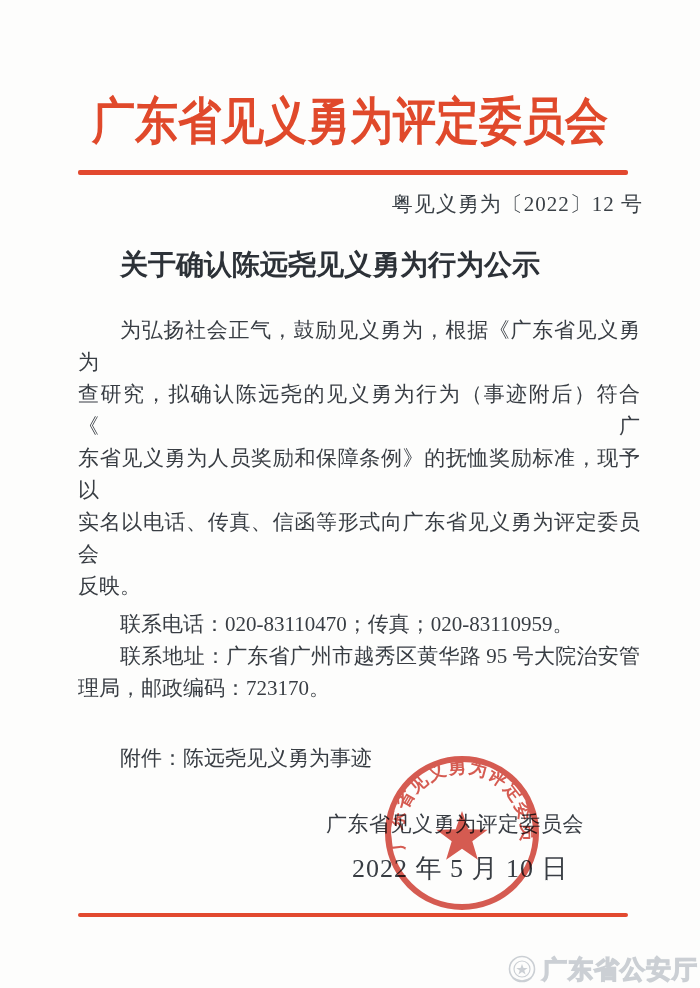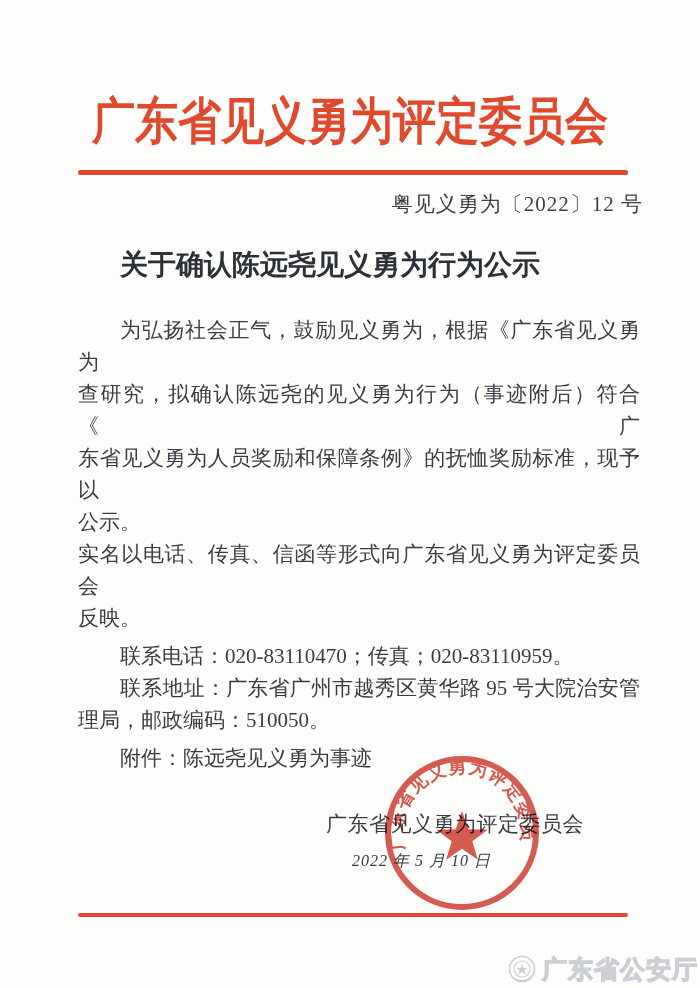--- a/index.html
+++ b/index.html
@@ -75,25 +75,24 @@
     position: absolute;
     left: 326px; top: 810px;
     font-size: 21px;
     letter-spacing: 0.5px;
     color: #383d43;
     white-space: nowrap;
   }
   .sign-date {
     position: absolute;
     left: 352px; top: 851px;
-    font-size: 16px;
+    font-size: 26px;
     letter-spacing: 1px;
     color: #383d43;
     white-space: nowrap;
-    font-style: italic;
   }
   
   .seal {
     position: absolute;
     left: 377px; top: 748px;
     width: 170px; height: 170px;
     mix-blend-mode: multiply;
     opacity: 0.88;
     pointer-events: none;
   }
@@ -127,26 +126,25 @@
   <div class="rule rule-top"></div>
 
   <div class="doc-number">粤见义勇为〔2022〕12 号</div>
 
   <div class="doc-title">关于确认陈远尧见义勇为行为公示</div>
 
   <div class="body-block">
     <div class="line indent just">为弘扬社会正气，鼓励见义勇为，根据《广东省见义勇为</div>
     <div class="line just">查研究，拟确认陈远尧的见义勇为行为（事迹附后）符合《广</div>
     <div class="line just">东省见义勇为人员奖励和保障条例》的抚恤奖励标准，现予以</div>
-    <div class="line">公示。</div>
     <div class="line just">实名以电话、传真、信函等形式向广东省见义勇为评定委员会</div>
     <div class="line">反映。</div>
     <div class="line indent gap">联系电话：020-83110470；传真；020-83110959。</div>
     <div class="line indent just">联系地址：广东省广州市越秀区黄华路 95 号大院治安管</div>
-    <div class="line">理局，邮政编码：510050。</div>
+    <div class="line">理局，邮政编码：723170。</div>
   </div>
 
   <div class="attachment">附件：陈远尧见义勇为事迹</div>
 
   <div class="signature">广东省见义勇为评定委员会</div>
 
   <div class="sign-date">2022 年 5 月 10 日</div>
 
   <div class="seal">
     <svg width="170" height="170" viewBox="0 0 170 170">

